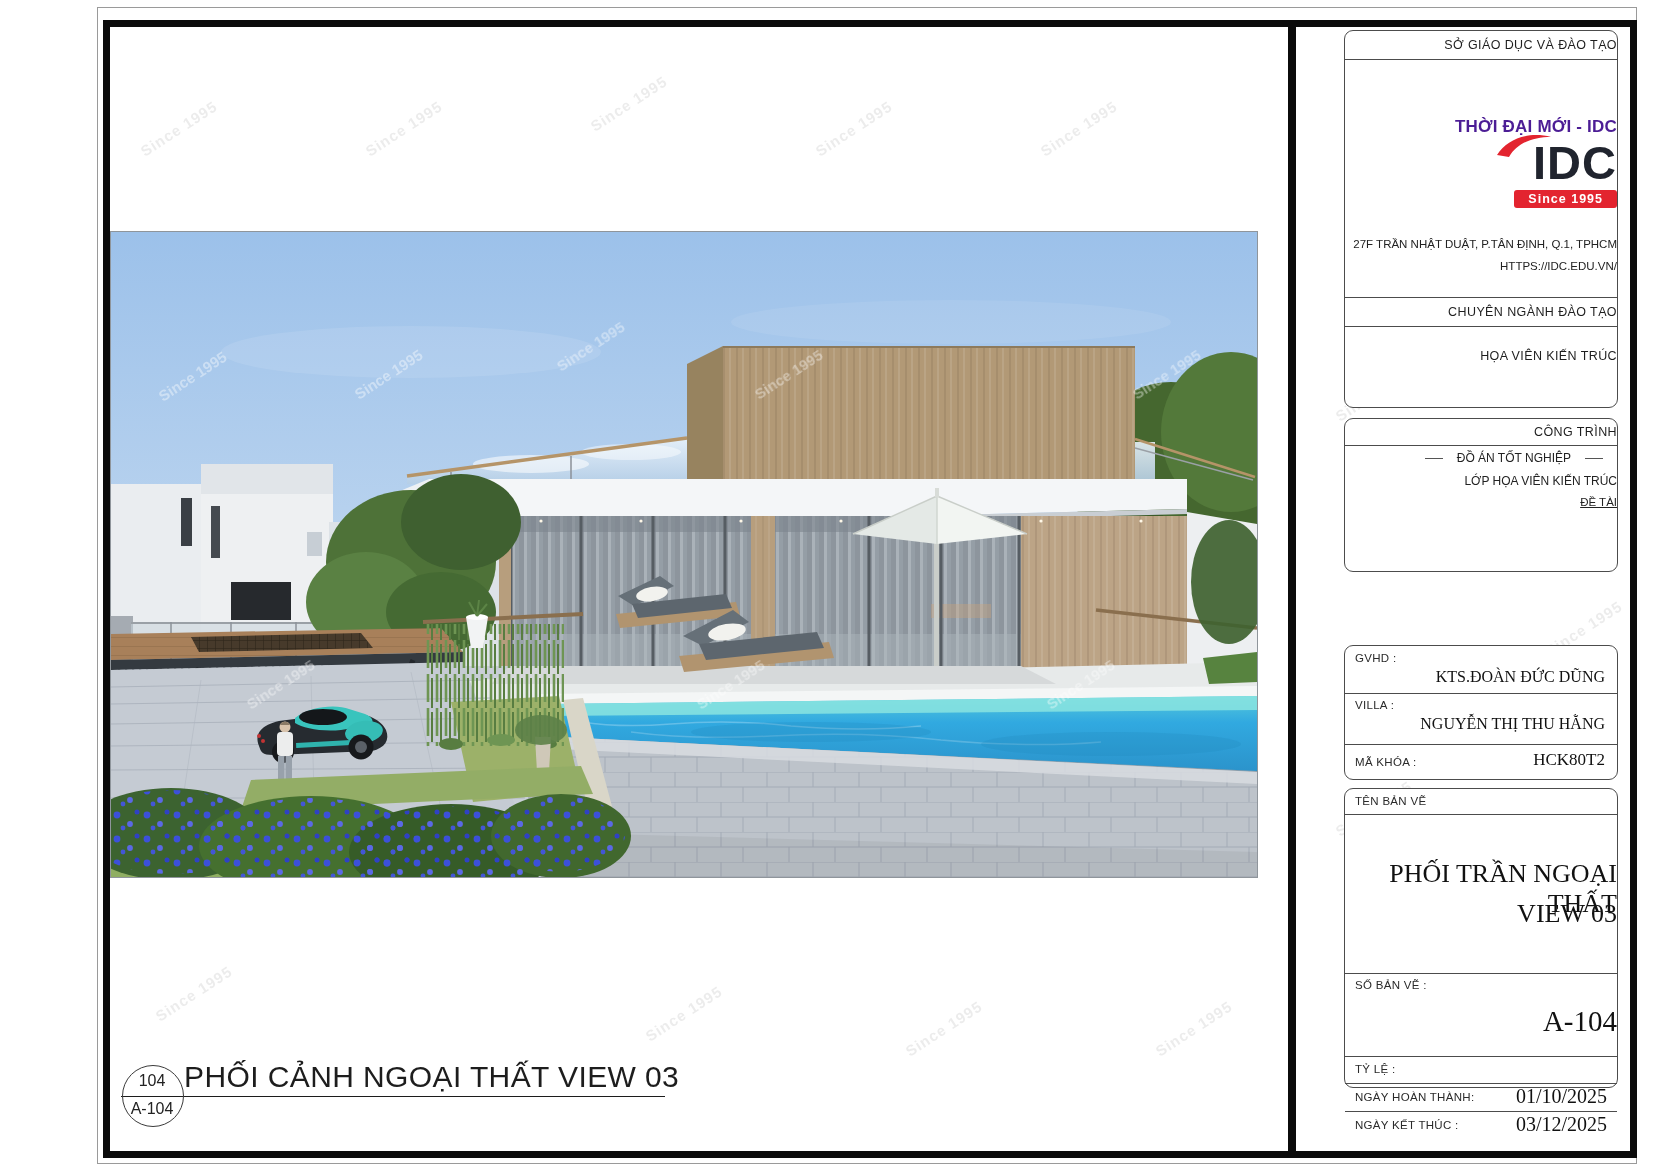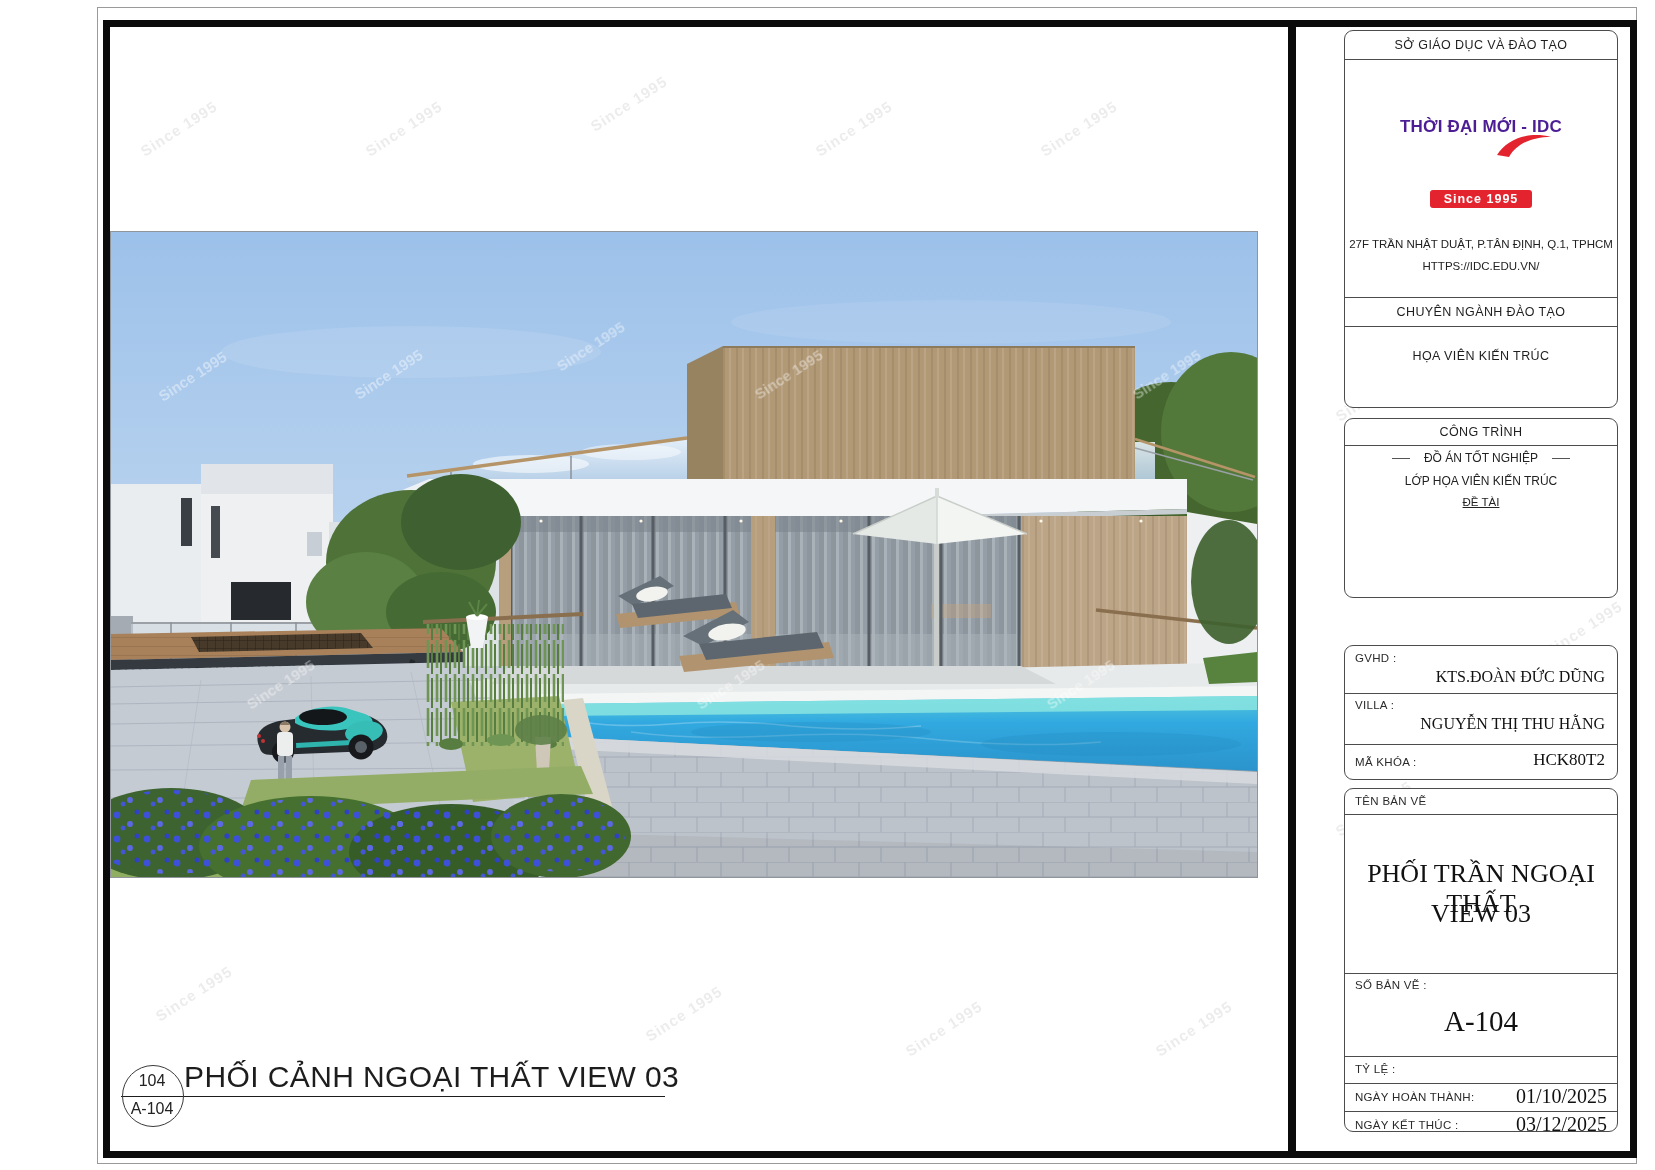--- a/index.html
+++ b/index.html
@@ -13,21 +13,21 @@
   .wm-layer{position:absolute;inset:0;pointer-events:none;}
   .wm{position:absolute;font-size:15px;font-weight:bold;color:rgba(110,110,110,.13);
       transform:rotate(-33deg);letter-spacing:1px;white-space:nowrap;}
   
   .render{position:absolute;left:110px;top:231px;width:1146px;height:645px;border:1px solid #8f959b;background:#bcd4ee;}
   .render svg{display:block;}
   
   .tb-box{position:absolute;left:1344px;width:274px;border:1.5px solid #4c4c4c;border-radius:9px;
           background:#fff;box-sizing:border-box;}
   .row-line{position:absolute;left:0;right:0;height:0;border-top:1px solid #4c4c4c;}
-  .ctext{position:absolute;left:0;right:0;text-align:center;}
+  .ctext{position:absolute;left:0;right:0;text-align:right;}
   .hdr{font-size:12.5px;letter-spacing:.4px;color:#1e1e1e;}
   .small-label{font-size:11.5px;color:#2a2a2a;letter-spacing:.3px;}
   .serif{font-family:"Liberation Serif",serif;color:#111;}
   .brand-tagline{font-size:17px;font-weight:bold;color:#4c1d95;letter-spacing:.2px;}
   .brand-logo{font-size:47px;font-weight:bold;color:#20242e;letter-spacing:1px;line-height:1;}
   .brand-badge{display:inline-block;background:#e3242f;color:#fff;font-size:12.5px;font-weight:bold;
                padding:2px 14px;border-radius:3px;letter-spacing:1px;}
   .dash{display:inline-block;width:18px;height:0;border-top:1.5px solid #555;vertical-align:middle;margin:0 14px;}
   .underline{text-decoration:underline;}
   
@@ -372,56 +372,57 @@
     <span class="wm" style="left:150px;top:985px">Since 1995</span>
     <span class="wm" style="left:640px;top:1005px">Since 1995</span>
     <span class="wm" style="left:900px;top:1020px">Since 1995</span>
     <span class="wm" style="left:1150px;top:1020px">Since 1995</span>
   </div>
 
   <div class="tb-box" style="top:30px;height:378px">
     <div class="ctext hdr" style="top:7px">SỞ GIÁO DỤC VÀ ĐÀO TẠO</div>
     <div class="row-line" style="top:28px"></div>
     <div class="ctext brand-tagline" style="top:86px">THỜI ĐẠI MỚI - IDC</div>
+    <div class="ctext brand-logo" style="top:108px">IDC</div>
     <svg style="position:absolute;left:150px;top:100px" width="60" height="30" viewBox="0 0 60 30">
       <path d="M2,24 C12,8 34,0 56,6 C38,6 22,12 14,26 Z" fill="#e3242f"></path>
     </svg>
     <div class="ctext" style="top:158px">
       <span class="brand-badge">Since 1995</span>
     </div>
     <div class="ctext" style="top:207px;font-size:11.5px;color:#222">27F TRẦN NHẬT DUẬT, P.TÂN ĐỊNH, Q.1, TPHCM</div>
     <div class="ctext" style="top:229px;font-size:11.5px;color:#222">HTTPS://IDC.EDU.VN/</div>
     <div class="row-line" style="top:266px"></div>
     <div class="ctext hdr" style="top:274px">CHUYÊN NGÀNH ĐÀO TẠO</div>
     <div class="row-line" style="top:295px"></div>
     <div class="ctext hdr" style="top:318px">HỌA VIÊN KIẾN TRÚC</div>
   </div>
 
-  <div class="tb-box" style="top:418px;height:180px">
+  <div class="tb-box" style="top:418px;height:154px">
     <div class="ctext hdr" style="top:6px">CÔNG TRÌNH</div>
     <div class="row-line" style="top:26px"></div>
     <div class="ctext" style="top:32px;font-size:12px">
       <span class="dash"></span><span>ĐỒ ÁN TỐT NGHIỆP</span><span class="dash"></span>
     </div>
     <div class="ctext" style="top:55px;font-size:12px">LỚP HỌA VIÊN KIẾN TRÚC</div>
     <div class="ctext underline" style="top:77px;font-size:11.5px">ĐỀ TÀI</div>
   </div>
 
   <div class="tb-box" style="top:645px;height:135px">
     <div class="small-label" style="position:absolute;left:10px;top:6px">GVHD :</div>
     <div class="serif" style="position:absolute;right:12px;top:22px;font-size:16px">KTS.ĐOÀN ĐỨC DŨNG</div>
     <div class="row-line" style="top:47px"></div>
     <div class="small-label" style="position:absolute;left:10px;top:53px">VILLA :</div>
     <div class="serif" style="position:absolute;right:12px;top:69px;font-size:16px">NGUYỄN THỊ THU HẰNG</div>
     <div class="row-line" style="top:98px"></div>
     <div class="small-label" style="position:absolute;left:10px;top:110px">MÃ KHÓA :</div>
     <div class="serif" style="position:absolute;right:12px;top:104px;font-size:17px">HCK80T2</div>
   </div>
 
-  <div class="tb-box" style="top:788px;height:344px">
+  <div class="tb-box" style="top:788px;height:300px">
     <div class="small-label" style="position:absolute;left:10px;top:6px">TÊN BẢN VẼ</div>
     <div class="row-line" style="top:25px"></div>
     <div class="ctext serif" style="top:70px;font-size:26px">PHỐI TRẦN NGOẠI THẤT</div>
     <div class="ctext serif" style="top:110px;font-size:26px">VIEW 03</div>
     <div class="row-line" style="top:184px"></div>
     <div class="small-label" style="position:absolute;left:10px;top:190px">SỐ BẢN VẼ :</div>
     <div class="ctext serif" style="top:216px;font-size:29px">A-104</div>
     <div class="row-line" style="top:267px"></div>
     <div class="small-label" style="position:absolute;left:10px;top:274px">TỶ LỆ :</div>
     <div class="row-line" style="top:294px"></div>

